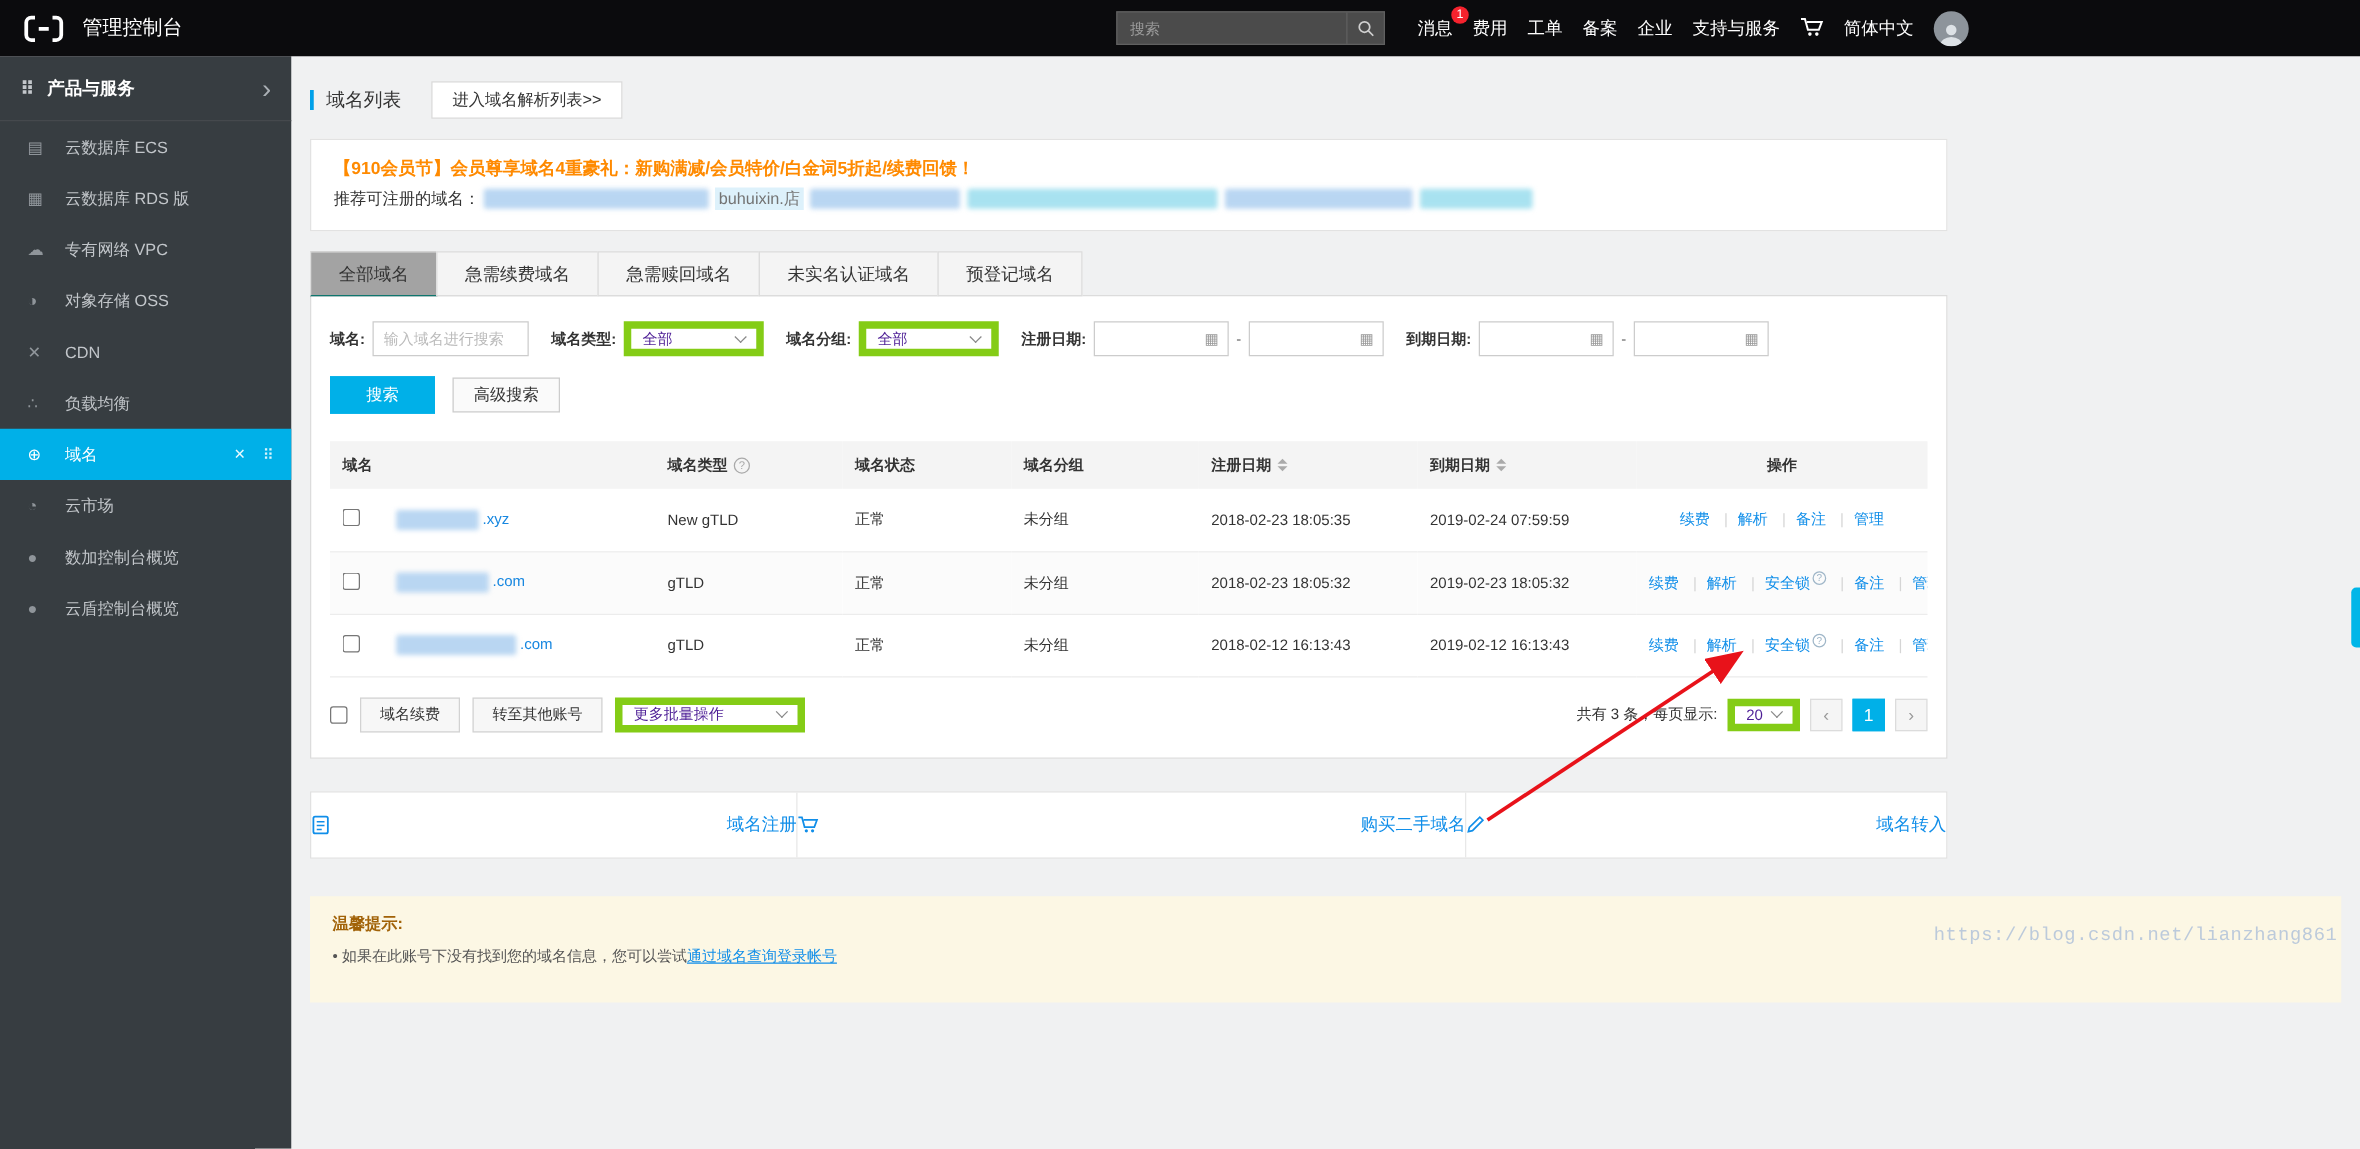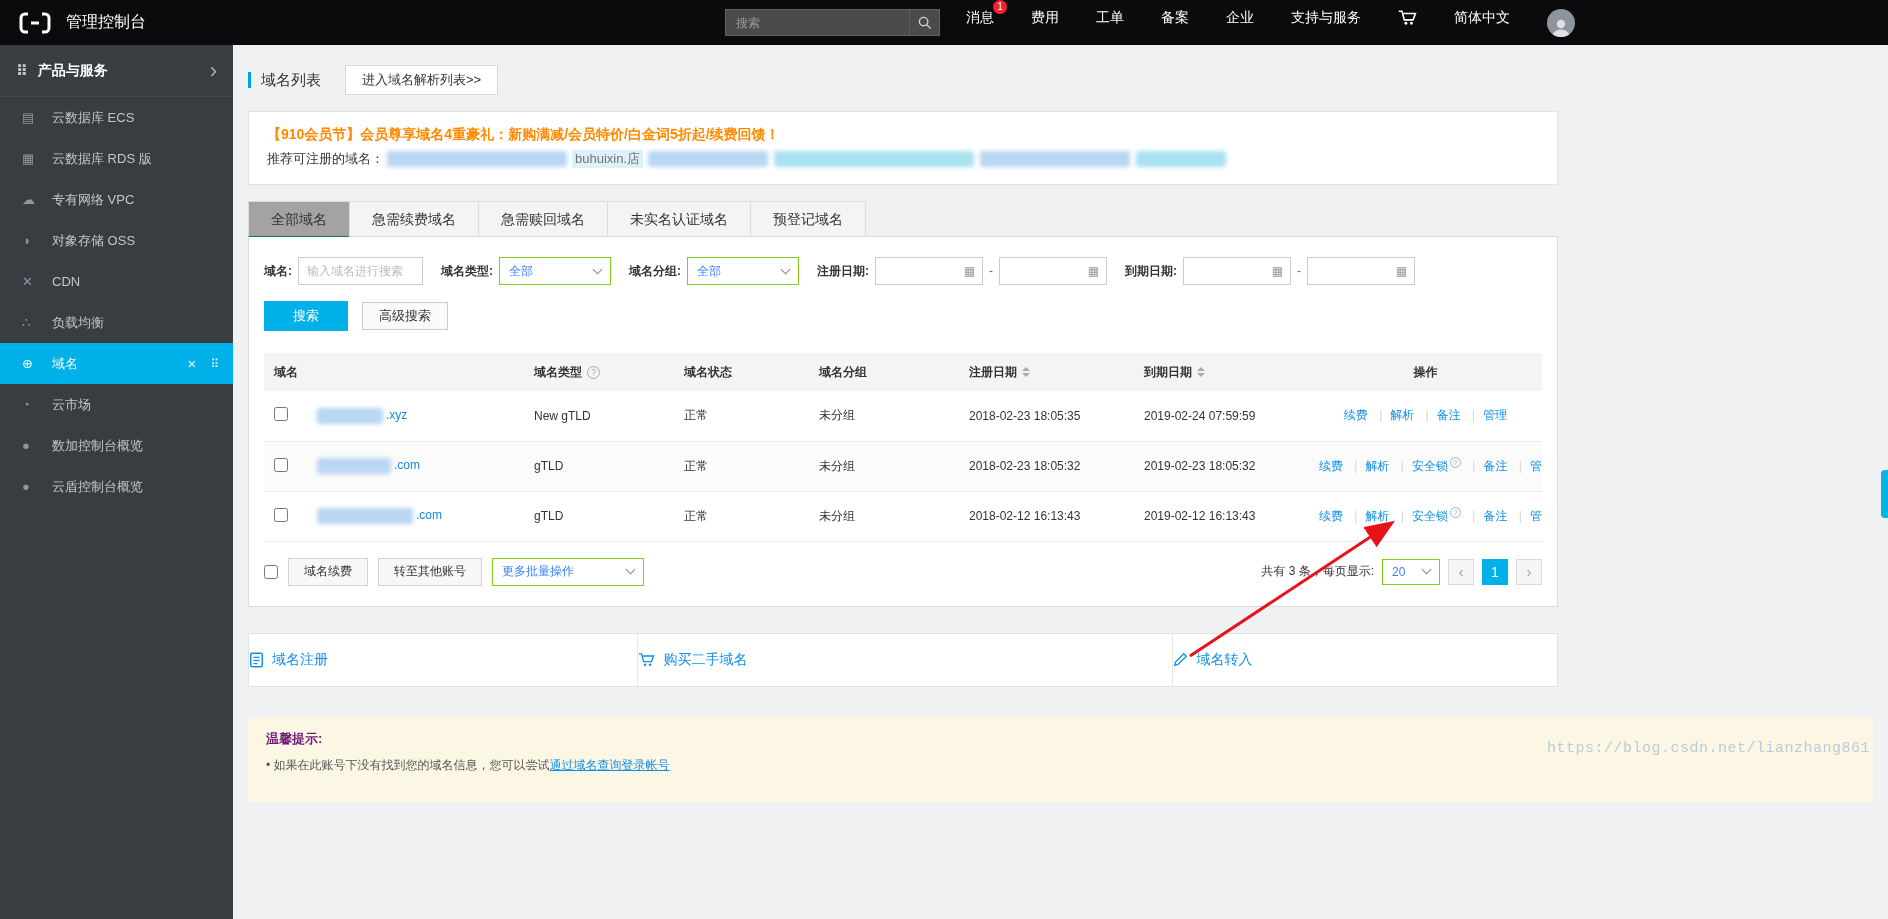--- a/index.html
+++ b/index.html
@@ -7,21 +7,21 @@
 body{position:relative;overflow:hidden;font-family:"Liberation Sans","DejaVu Sans",sans-serif;font-size:12px;color:#333;background:#f0f1f2}
 a{text-decoration:none}
 
 .topbar{position:absolute;top:0;left:0;right:0;height:45px;background:#0b0b0d;display:flex;align-items:center;padding:0 18px;color:#fff;z-index:20}
 .brand{font-size:16px;margin-left:14px;cursor:pointer}
 .tb-spacer{flex:1}
 .tb-search{width:215px;height:27px;background:#4b4b4b;border:1px solid #606060;display:flex;align-items:center;margin-right:26px}
 .tb-search input{flex:1;background:transparent;border:none;outline:none;color:#ddd;font-size:12px;padding:0 10px;min-width:0}
 .tb-search input::placeholder{color:#9a9a9a}
 .tb-search .sbtn{width:30px;height:100%;display:flex;align-items:center;justify-content:center;border-left:1px solid #606060;cursor:pointer}
-.tb-nav{display:flex;gap:37px;font-size:14px}
+.tb-nav{display:flex;align-items:center;gap:16px;font-size:14px}
 .tb-item{position:relative;cursor:pointer;white-space:nowrap}
 .badge{position:absolute;top:-9px;right:-13px;background:#f5222d;color:#fff;font-size:10px;min-width:14px;height:14px;line-height:14px;border-radius:8px;text-align:center;padding:0 3px}
 .avatar{width:28px;height:28px;border-radius:50%;background:#8d949b;overflow:hidden;display:flex;align-items:flex-end;justify-content:center;cursor:pointer}
 .tb-tail{width:295px}
 
 .sidebar{position:absolute;top:45px;left:0;width:233px;bottom:0;background:#373d41;z-index:10}
 .side-head{height:52px;display:flex;align-items:center;padding:0 16px;color:#fff;font-size:14px;font-weight:bold;border-bottom:1px solid #45494d;cursor:pointer}
 .side-head .gridglyph{color:#c3c7cb;font-size:15px;margin-right:10px}
 .side-head .chevR{margin-left:auto;color:#aab0b5;font-size:22px;font-weight:normal;line-height:1}
 .side-item{height:41px;display:flex;align-items:center;padding:0 14px 0 22px;color:#c2c6ca;font-size:13px;cursor:pointer}
@@ -54,21 +54,21 @@
 .btn-plain{height:28px;padding:0 15px;background:#f7f7f7;border:1px solid #d2d2d2;font-size:12px;color:#333;cursor:pointer}
 .link{color:#108ee9;cursor:pointer;font-size:13px}
 .btn-accent{height:30px;padding:0 16px;background:#00b0e8;border:1px solid #00b0e8;color:#fff;font-size:13px;cursor:pointer}
 
 .panel{background:#fff;border:1px solid #dcdcdc;padding:20px 15px 20px;position:relative;z-index:1}
 .filters{display:flex;align-items:center;font-size:12px;white-space:nowrap}
 .flabel{font-weight:bold;margin-right:6px}
 .gap{margin-left:18px}
 .tinput{width:125px;height:28px;border:1px solid #ccc;padding:0 8px;font-size:12px;outline:none;color:#333}
 .tinput::placeholder{color:#bbb}
-.sel{width:112px;height:28px;border:1px solid #84cc16;display:flex;align-items:center;justify-content:space-between;padding:0 9px;cursor:pointer;background:#fff;color:#3b82f6}
+.sel{width:112px;height:28px;border:6px solid #84cc16;display:flex;align-items:center;justify-content:space-between;padding:0 9px;cursor:pointer;background:#fff;color:#4c1d95}
 .chev{width:7px;height:7px;border-right:1px solid #888;border-bottom:1px solid #888;transform:rotate(45deg);margin-top:-4px;flex:0 0 auto}
 .date{width:108px;height:28px;border:1px solid #ccc;display:flex;align-items:center;justify-content:flex-end;padding:0 7px;background:#fff;cursor:text}
 .cal{color:#9a9a9a;font-size:12px;line-height:1}
 .dash{margin:0 6px;color:#666}
 .actions{margin-top:16px;display:flex;align-items:center}
 .btn-search{height:30px;padding:0 28px;background:#00b0e8;border:1px solid #00b0e8;color:#fff;font-size:13px;cursor:pointer}
 .btn-adv{height:28px;padding:0 16px;background:#fafafa;border:1px solid #ccc;font-size:13px;color:#333;margin-left:14px;cursor:pointer}
 
 table.domains{width:100%;border-collapse:collapse;margin-top:22px;table-layout:fixed}
 .domains th{background:#f4f4f4;height:38px;font-size:12px;text-align:left;padding:0 10px;font-weight:bold;color:#333}
@@ -89,26 +89,26 @@
 .sort .d{border-top:4px solid #aaa}
 
 .batch{display:flex;align-items:center;margin-top:16px;gap:10px}
 .sel-wide{width:152px}
 .pageinfo{margin-left:auto;display:flex;align-items:center;gap:8px;font-size:12px;color:#333}
 .sel-size{width:58px;height:26px}
 .pg{width:26px;height:26px;border:1px solid #dcdcdc;background:#f5f5f5;color:#999;display:flex;align-items:center;justify-content:center;font-size:14px;cursor:pointer}
 .pg.cur{background:#00b0e8;border-color:#00b0e8;color:#fff}
 
 .factions{width:1310px;margin-top:26px;background:#fff;border:1px solid #e1e1e1;display:flex;height:54px}
-.fa{display:flex;align-items:center;justify-content:flex-start;gap:8px;font-size:14px;color:#108ee9;cursor:pointer}
+.fa{display:flex;align-items:center;justify-content:space-between;gap:8px;font-size:14px;color:#108ee9;cursor:pointer}
 .fa+.fa{border-left:1px solid #e8e8e8}
 .fa1{flex:0 0 29.7%}.fa2{flex:0 0 29.4%}.fa3{flex:1}
 
 .tips{margin-top:30px;background:#fcf7e4;padding:13px 18px 28px}
-.tips-title{font-weight:bold;font-size:13px;margin-bottom:9px;color:#701a75}
+.tips-title{font-weight:bold;font-size:13px;margin-bottom:9px;color:#a16207}
 .tips-line{font-size:12px;color:#555}
 .tips-line a{color:#108ee9;text-decoration:underline}
 
 .watermark{position:absolute;right:18px;top:740px;font-family:"Liberation Mono",monospace;font-size:15px;color:#bccadb;letter-spacing:.5px;z-index:40}
 .edge-flap{position:absolute;right:0;top:470px;width:7px;height:48px;background:#00b6e8;border-radius:4px 0 0 4px;z-index:30;cursor:pointer}
 .annot-arrow{position:absolute;left:1170px;top:508px;z-index:50;pointer-events:none}
 .cb{width:14px;height:14px;cursor:pointer}
 </style>
 </head>
 <body>

